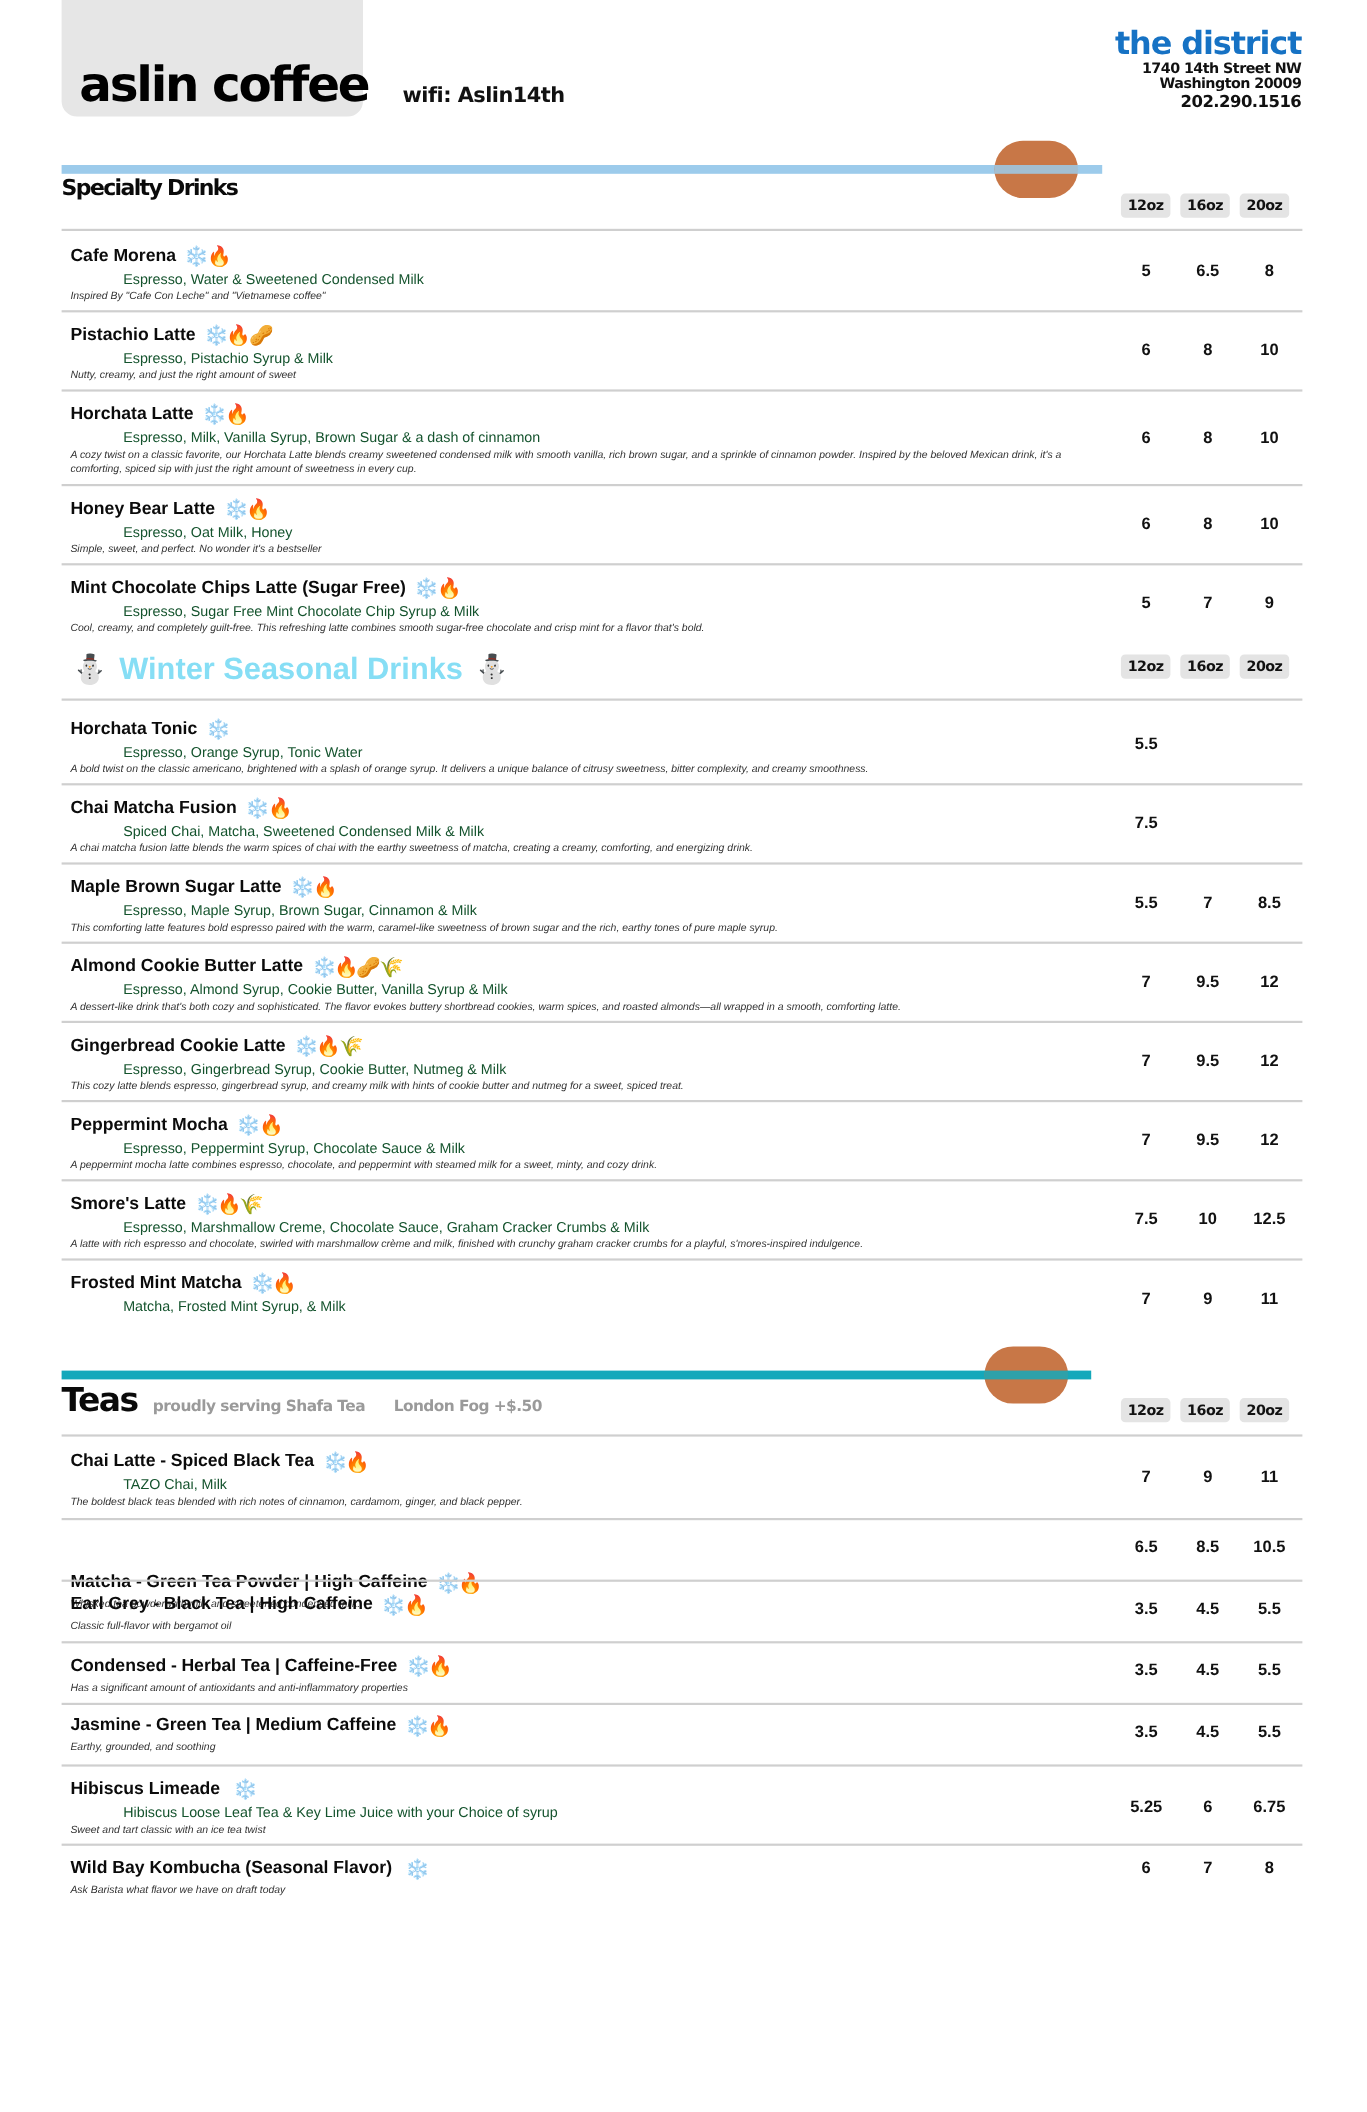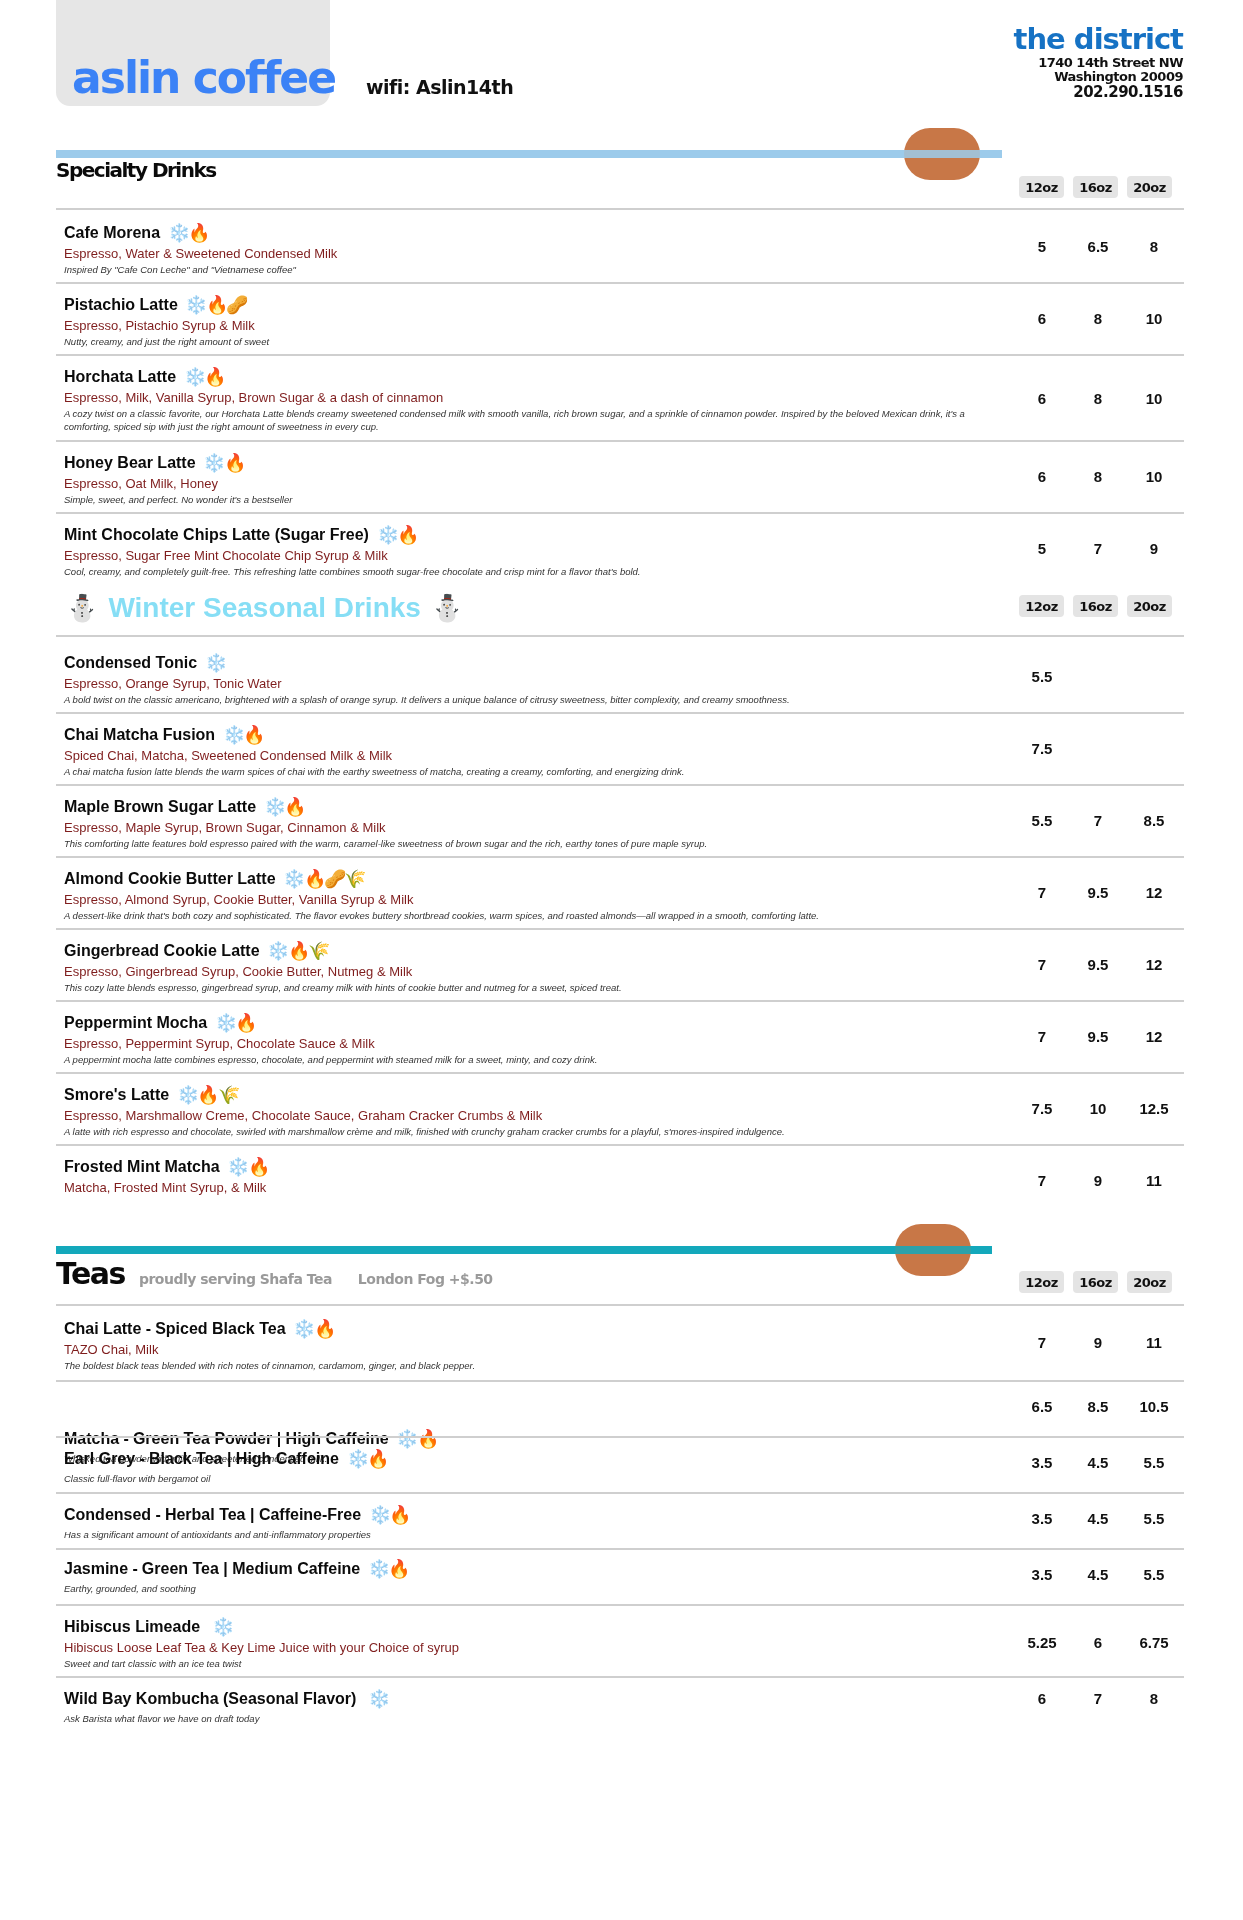--- a/index.html
+++ b/index.html
@@ -1,20 +1,20 @@
 <!DOCTYPE html>
 <html><head>
 <meta charset="utf-8">
 <style>
   * { box-sizing: border-box; margin: 0; padding: 0; }
   html, body { width: 1243px; height: 1920px; background: #ffffff; }
   body { position: relative; font-family: "Liberation Sans", sans-serif; color: #111; overflow: hidden; }
 
   .logo-box { position: absolute; left: 56px; top: 0; width: 274px; height: 106px; background: #e6e6e6; border-radius: 0 0 14px 14px; }
-  .logo-text { position: absolute; left: 72px; top: 52px; font-family: "DejaVu Sans", sans-serif; font-weight: bold; font-size: 44px; letter-spacing: -2px; color: #3b82f6; }
+  .logo-text { position: absolute; left: 72px; top: 52px; font-family: "DejaVu Sans", sans-serif; font-weight: bold; font-size: 44px; letter-spacing: -2px; color: #000000; }
   .wifi { position: absolute; left: 366px; top: 76px; font-family: "DejaVu Sans", sans-serif; font-weight: bold; font-size: 19px; letter-spacing: -0.5px; color: #111; }
 
   .district { position: absolute; right: 60px; top: 22px; text-align: right; }
   .district-title { font-family: "DejaVu Sans", sans-serif; font-weight: bold; font-size: 29px; letter-spacing: -1px; color: #1672c4; line-height: 34px; }
   .district-line { font-family: "DejaVu Sans", sans-serif; font-weight: bold; font-size: 13px; letter-spacing: -0.5px; line-height: 14px; color: #111; }
   .district-phone { font-size: 15px; line-height: 17px; }
 
   .bar { position: absolute; height: 8px; }
   .bean { position: absolute; width: 76px; height: 52px; background: #c87747; border-radius: 26px; }
 
@@ -27,21 +27,21 @@
 
   .size-headers { position: absolute; display: flex; gap: 9px; justify-content: center; }
   .size-pill { background: #e4e4e4; border-radius: 4px; width: 45px; height: 22px; font-family: "DejaVu Sans", sans-serif; font-weight: bold; font-size: 13px; letter-spacing: -0.5px; display: flex; align-items: center; justify-content: center; color: #111; }
 
   .rule { position: absolute; left: 56px; width: 1128px; height: 2px; background: #cfcfcf; }
 
   .item { position: absolute; left: 64px; width: 1120px; }
   .item-name { font-family: "Liberation Sans", sans-serif; font-weight: bold; font-size: 16px; color: #0b0b0b; display: flex; align-items: center; gap: 4px; white-space: nowrap; }
   .item-name .thin { font-weight: bold; }
   .icons { font-size: 18px; letter-spacing: -2px; margin-left: 4px; }
-  .item-ingr { font-size: 13px; color: #7f1d1d; margin-top: 2px; white-space: nowrap; }
+  .item-ingr { font-size: 13px; color: #14532d; margin-top: 2px; white-space: nowrap; margin-left: 48px; }
   .item-desc { font-size: 9.5px; font-style: italic; color: #333; margin-top: 2px; line-height: 13px; width: 945px; }
 
   .prices { position: absolute; display: flex; }
   .price { width: 56px; text-align: center; font-family: "Liberation Sans", sans-serif; font-weight: bold; font-size: 15px; color: #111; }
 </style>
 </head>
 <body>
 
 <div class="logo-box"></div>
 <div class="logo-text">aslin coffee</div>
@@ -144,21 +144,21 @@
 <div class="size-headers" style="left:1019px; top:595px;">
   <div class="size-pill">12oz</div>
   <div class="size-pill">16oz</div>
   <div class="size-pill">20oz</div>
 </div>
 <div class="rule" style="top:635px;"></div>
 
 <div id="winter-list">
     <div class="item" style="top: 652px;">
       <div class="item-name">
-        <span>Condensed Tonic</span>
+        <span>Horchata Tonic</span>
         <span class="icons">❄️</span>
       </div>
       <div class="item-ingr">Espresso, Orange Syrup, Tonic Water</div>
       <div class="item-desc">A bold twist on the classic americano, brightened with a splash of orange syrup. It delivers a unique balance of citrusy sweetness, bitter complexity, and creamy smoothness.</div>
     </div>
     <div class="prices" style="left: 1014px; top: 668px;">
       <span class="price">5.5</span>
       <span class="price"></span>
       <span class="price"></span>
     </div>

